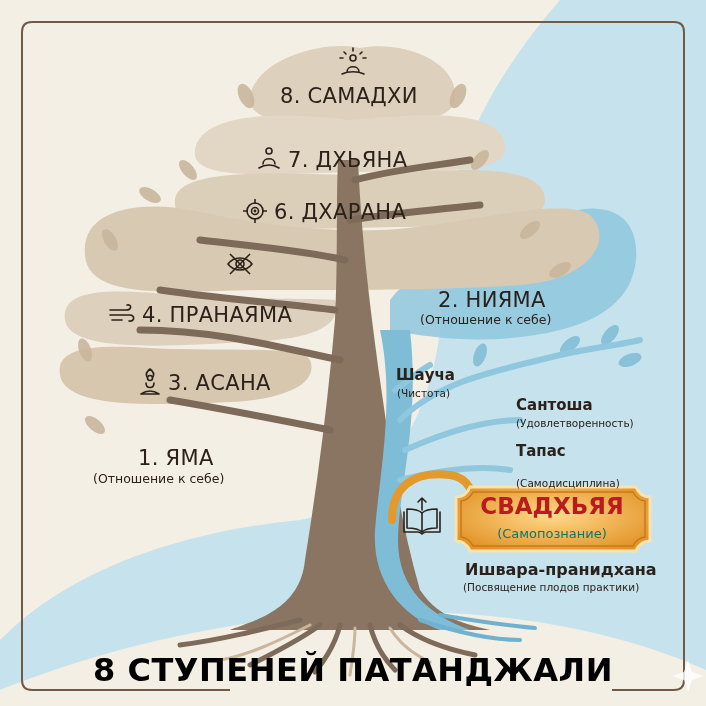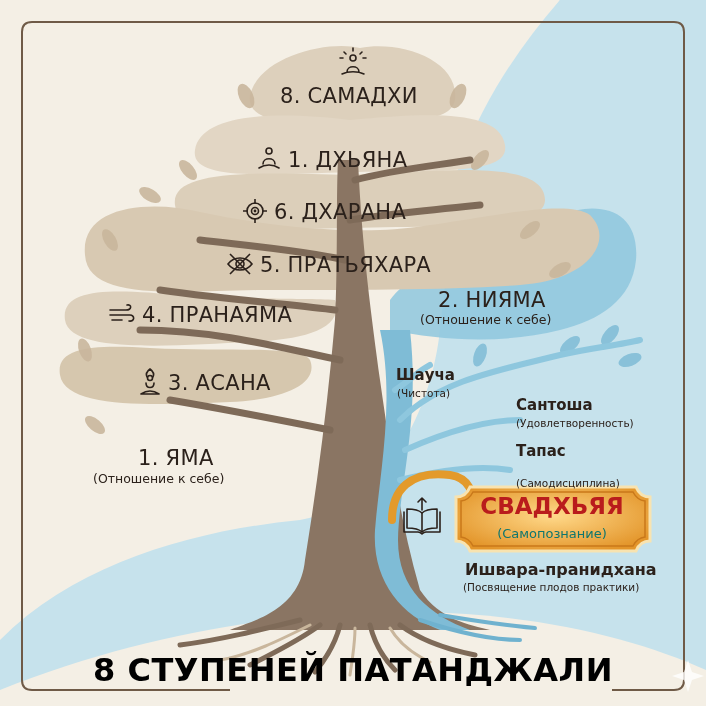--- a/index.html
+++ b/index.html
@@ -127,42 +127,42 @@
         </g>
       </svg>
 </div>
 
 <div class="lbl big" style="left:256px;top:146px;">
   <span class="ic"><svg width="26" height="26" viewBox="0 0 26 26">
           <g fill="none" stroke="#2b211b" stroke-width="1.6" stroke-linecap="round">
             <circle cx="13" cy="5" r="3"></circle>
             <path d="M7 18 C7 11 19 11 19 18 M3 22 C9 18 17 18 23 22"></path>
           </g>
-        </svg></span><span>1. ДХЬЯНА</span>
+        </svg></span><span>7. ДХЬЯНА</span>
 </div>
 
 <div class="lbl big" style="left:242px;top:198px;">
   <span class="ic"><svg width="26" height="26" viewBox="0 0 26 26">
           <g fill="none" stroke="#2b211b" stroke-width="1.6">
             <circle cx="13" cy="13" r="8"></circle>
             <circle cx="13" cy="13" r="3.5"></circle>
             <path d="M13 1 V6 M13 20 V25 M1 13 H6 M20 13 H25"></path>
           </g>
           <circle cx="13" cy="13" r="1.4" fill="#2b211b"></circle>
         </svg></span><span>6. ДХАРАНА</span>
 </div>
 
 <div class="lbl big" style="left:226px;top:251px;">
   <span class="ic"><svg width="28" height="26" viewBox="0 0 28 26">
           <g fill="none" stroke="#2b211b" stroke-width="1.6">
             <path d="M2 13 C8 5 20 5 26 13 C20 21 8 21 2 13 Z"></path>
             <circle cx="14" cy="13" r="4"></circle>
             <path d="M4 3 L24 23 M24 3 L4 23"></path>
           </g>
-        </svg></span><span>5. ПРАТЬЯХАРА</span>
+        </svg></span>
 </div>
 
 <div class="lbl big" style="left:108px;top:303px;">
   <span class="ic"><svg width="28" height="22" viewBox="0 0 28 22">
           <g fill="none" stroke="#2b211b" stroke-width="1.6" stroke-linecap="round">
             <path d="M2 7 H18 C24 7 24 1 19 2"></path>
             <path d="M2 12 H22 C27 12 27 19 21 18"></path>
             <path d="M4 17 H14"></path>
           </g>
         </svg></span><span>4. ПРАНАЯМА</span>

